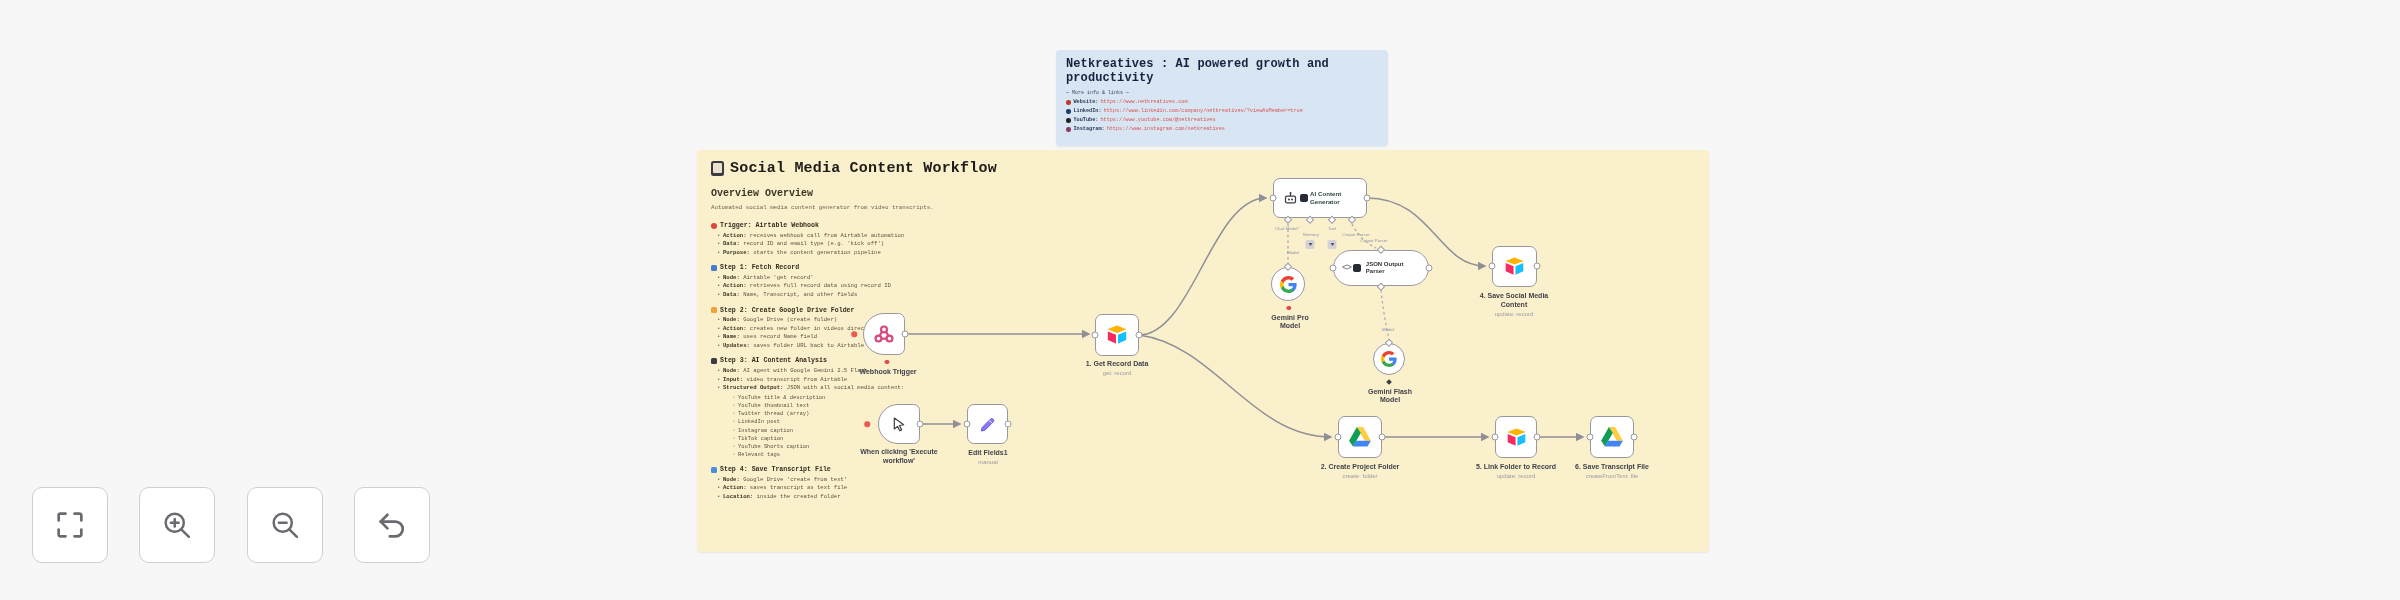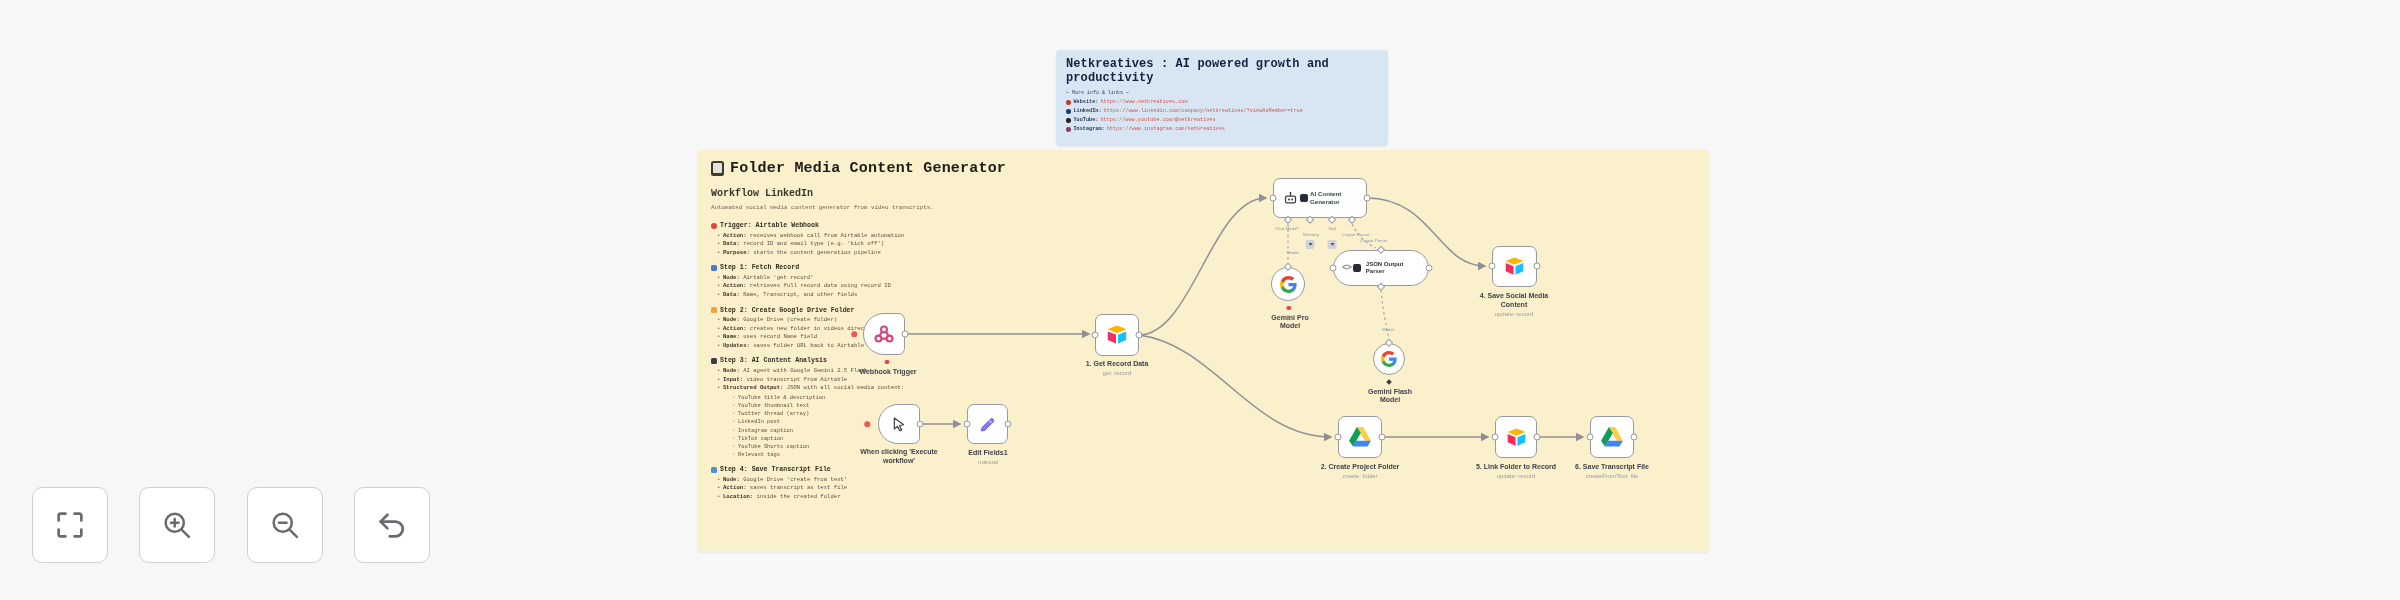--- a/index.html
+++ b/index.html
@@ -94,23 +94,23 @@
           <span class="bn-dot" style="background: rgb(138, 59, 94);"></span>
           <span class="bn-label">Instagram:</span>
           <span class="bn-url">https://www.instagram.com/netkreatives</span>
         </div>
       </div>
   </div>
 
   <div class="note" id="yellow-note">
     <div class="yn-title-row">
       <span class="yn-phone"></span>
-      <span class="yn-title">Folder Media Content Generator</span>
-    </div>
-    <div class="yn-overview">Workflow LinkedIn</div>
+      <span class="yn-title">Social Media Content Workflow</span>
+    </div>
+    <div class="yn-overview">Overview Overview</div>
     <div class="yn-desc">Automated social media content generator from video transcripts.</div>
     <div id="note-sections">
         <div class="section">
           <div class="sec-head">
             <span class="sec-icon" style="background: rgb(224, 68, 58); border-radius: 50%;"></span>
             <span class="sec-head-text">Trigger: Airtable Webhook</span>
           </div>
           <ul class="bullets">
             <li><span class="bl">Action: </span>receives webhook call from Airtable automation</li>
             <li><span class="bl">Data: </span>record ID and email type (e.g. 'kick off')</li>

